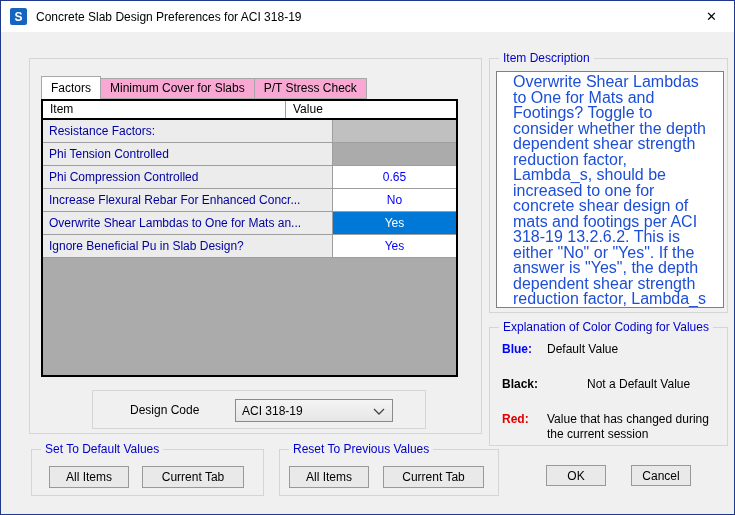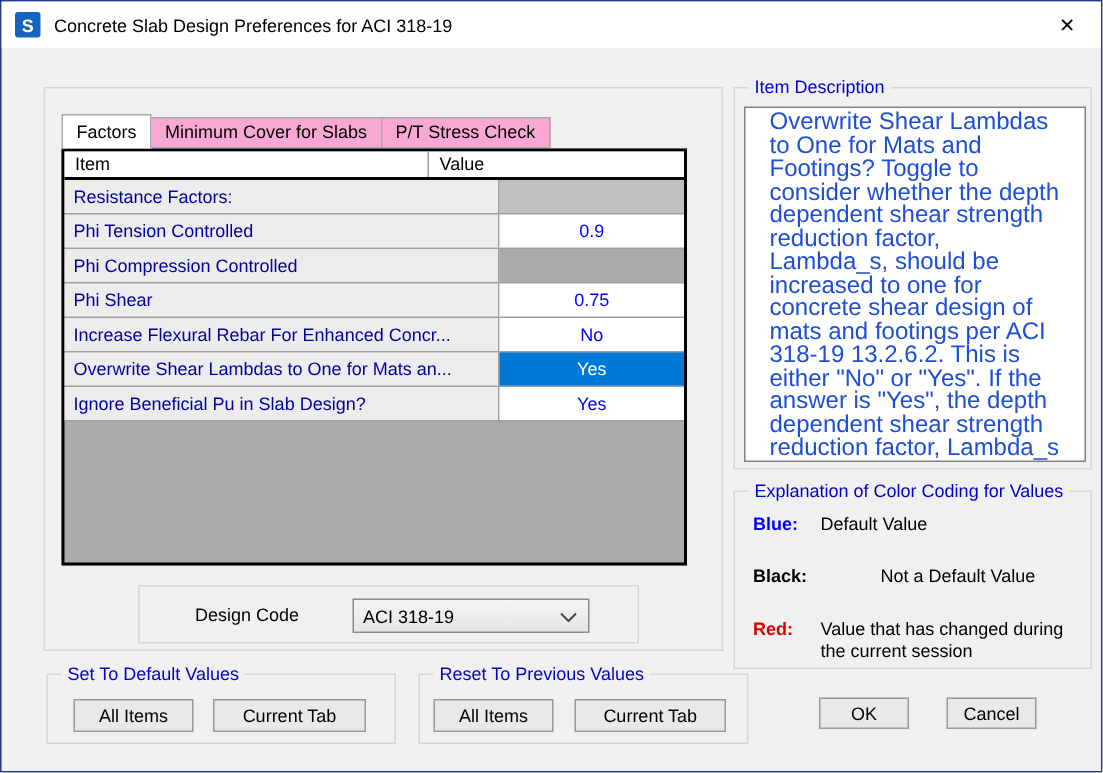--- a/index.html
+++ b/index.html
@@ -172,28 +172,24 @@
         <div class="th th-item">Item</div>
         <div class="th th-value">Value</div>
       </div>
 
       <div class="trow">
         <div class="cell cell-item">Resistance Factors:</div>
         <div class="cell cell-value sect"></div>
       </div>
       <div class="trow">
         <div class="cell cell-item">Phi Tension Controlled</div>
-        <div class="cell cell-value">0.9</div>
       </div>
       <div class="trow">
         <div class="cell cell-item">Phi Compression Controlled</div>
-      </div>
-      <div class="trow">
-        <div class="cell cell-item">Phi Shear</div>
-        <div class="cell cell-value">0.75</div>
+        <div class="cell cell-value">0.65</div>
       </div>
       <div class="trow">
         <div class="cell cell-item">Increase Flexural Rebar For Enhanced Concr...</div>
         <div class="cell cell-value">No</div>
       </div>
       <div class="trow">
         <div class="cell cell-item">Overwrite Shear Lambdas to One for Mats an...</div>
         <div class="cell cell-value selected">Yes</div>
       </div>
       <div class="trow">

